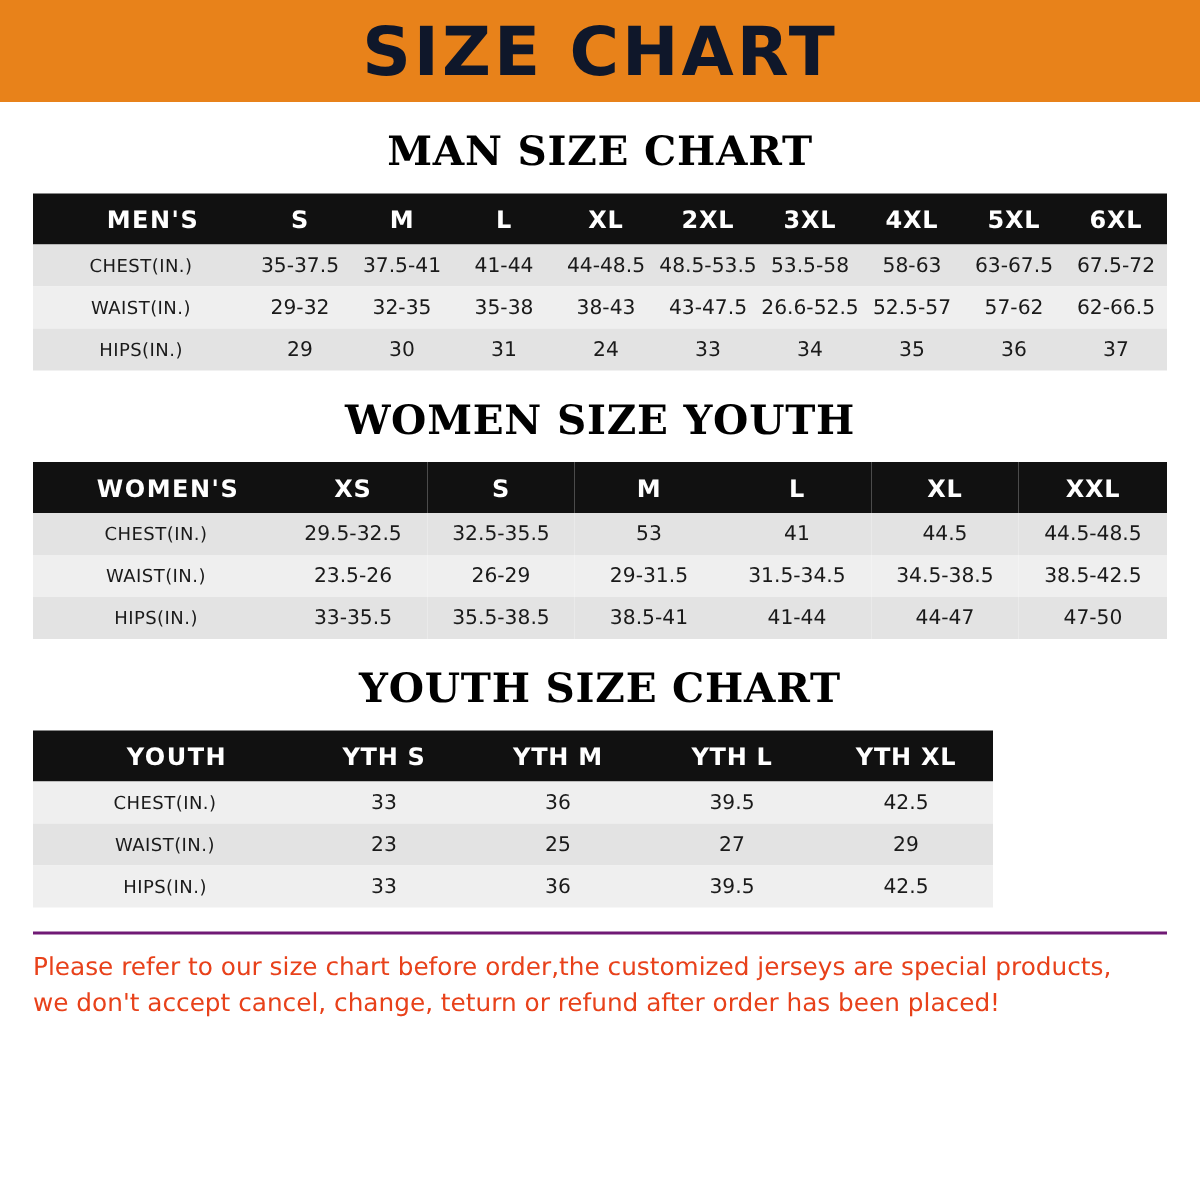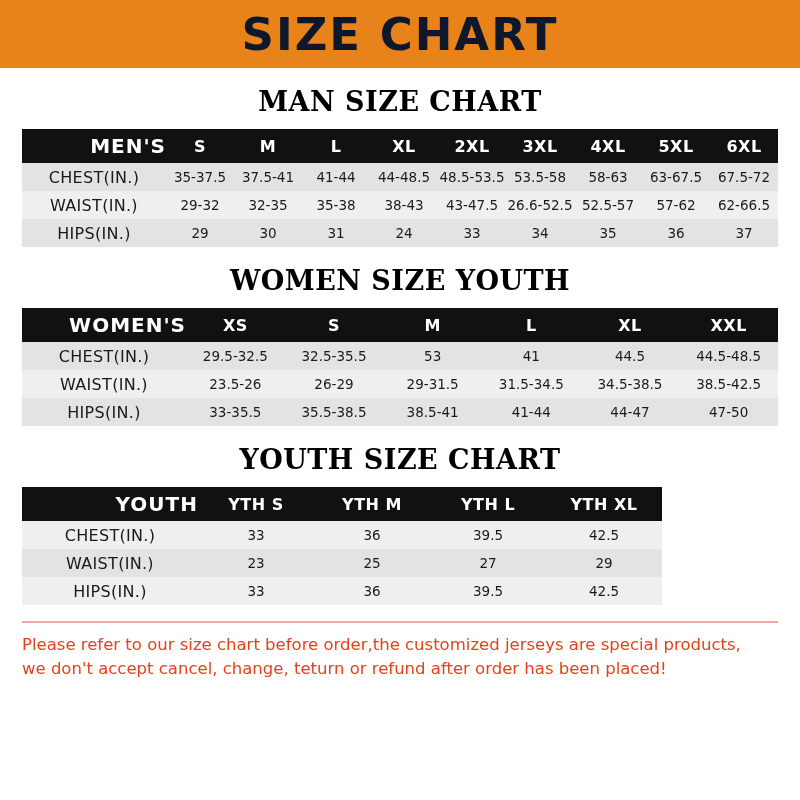--- a/index.html
+++ b/index.html
@@ -66,40 +66,40 @@
   }
   table.size-table thead td {
     background: #111111;
     color: #ffffff;
     font-weight: bold;
     font-size: 16px;
     height: 34px;
     letter-spacing: 0.5px;
   }
   table.size-table thead td.rowhead {
-    text-align: right;
+    text-align: center;
     padding-left: 16px;
-    font-size: 20px;
+    font-size: 16px;
     letter-spacing: 1px;
   }
   table.size-table tbody tr.odd td {
     background: #e3e3e3;
   }
   table.size-table tbody tr.even td {
     background: #efefef;
   }
   table.size-table tbody td.rowhead {
-    font-size: 16px;
+    font-size: 12px;
     color: #1a1a1a;
     letter-spacing: 0.3px;
   }
   
   .footer-note {
     margin: 16px 22px 0 22px;
-    border-top: 2px solid #fca5a5;
+    border-top: 2px solid #701a75;
     padding-top: 10px;
     color: #e8411a;
     font-size: 16.5px;
     line-height: 1.45;
     font-family: "DejaVu Sans", sans-serif;
   }
   .footer-note div {
     white-space: nowrap;
   }
 </style>

